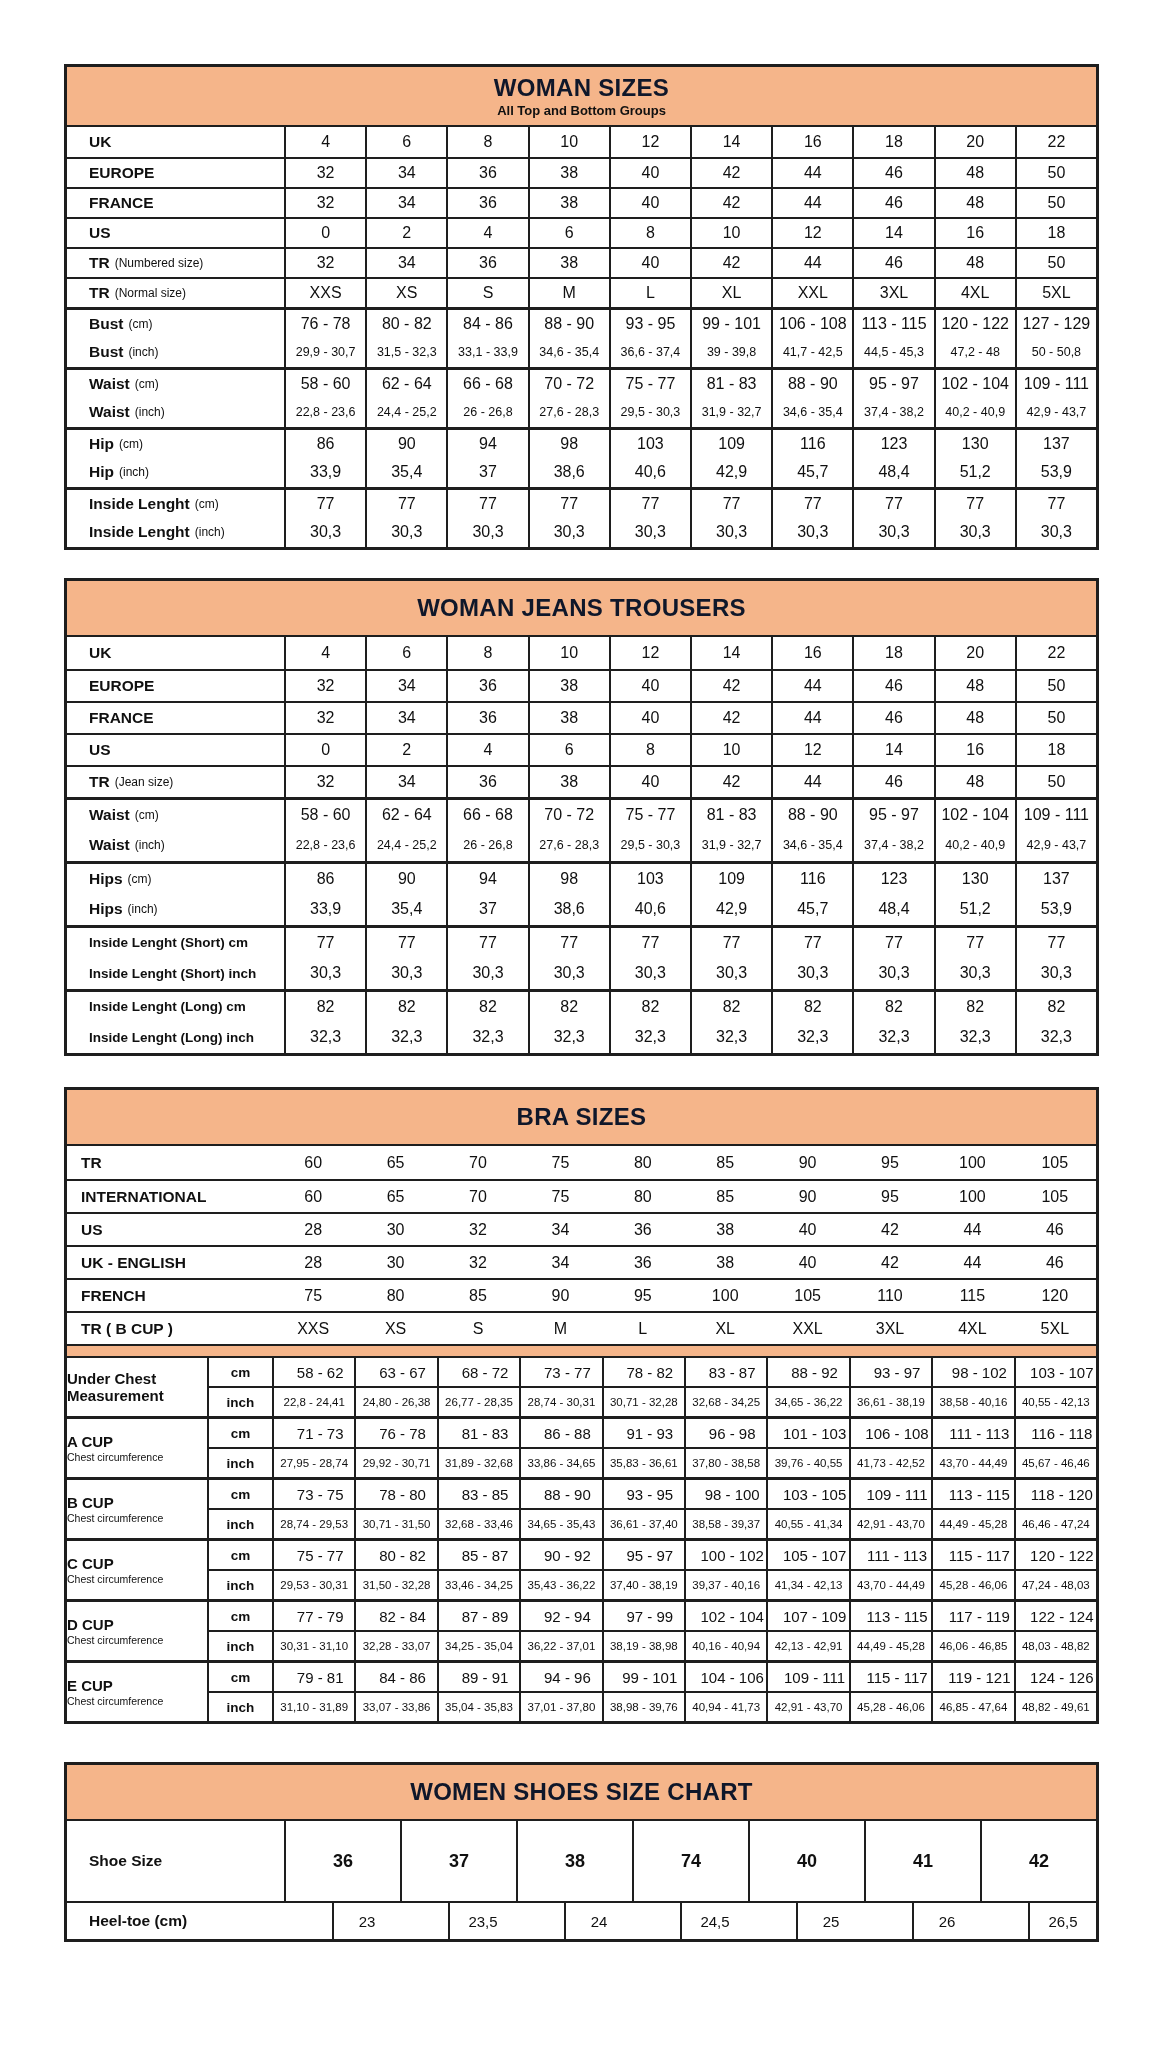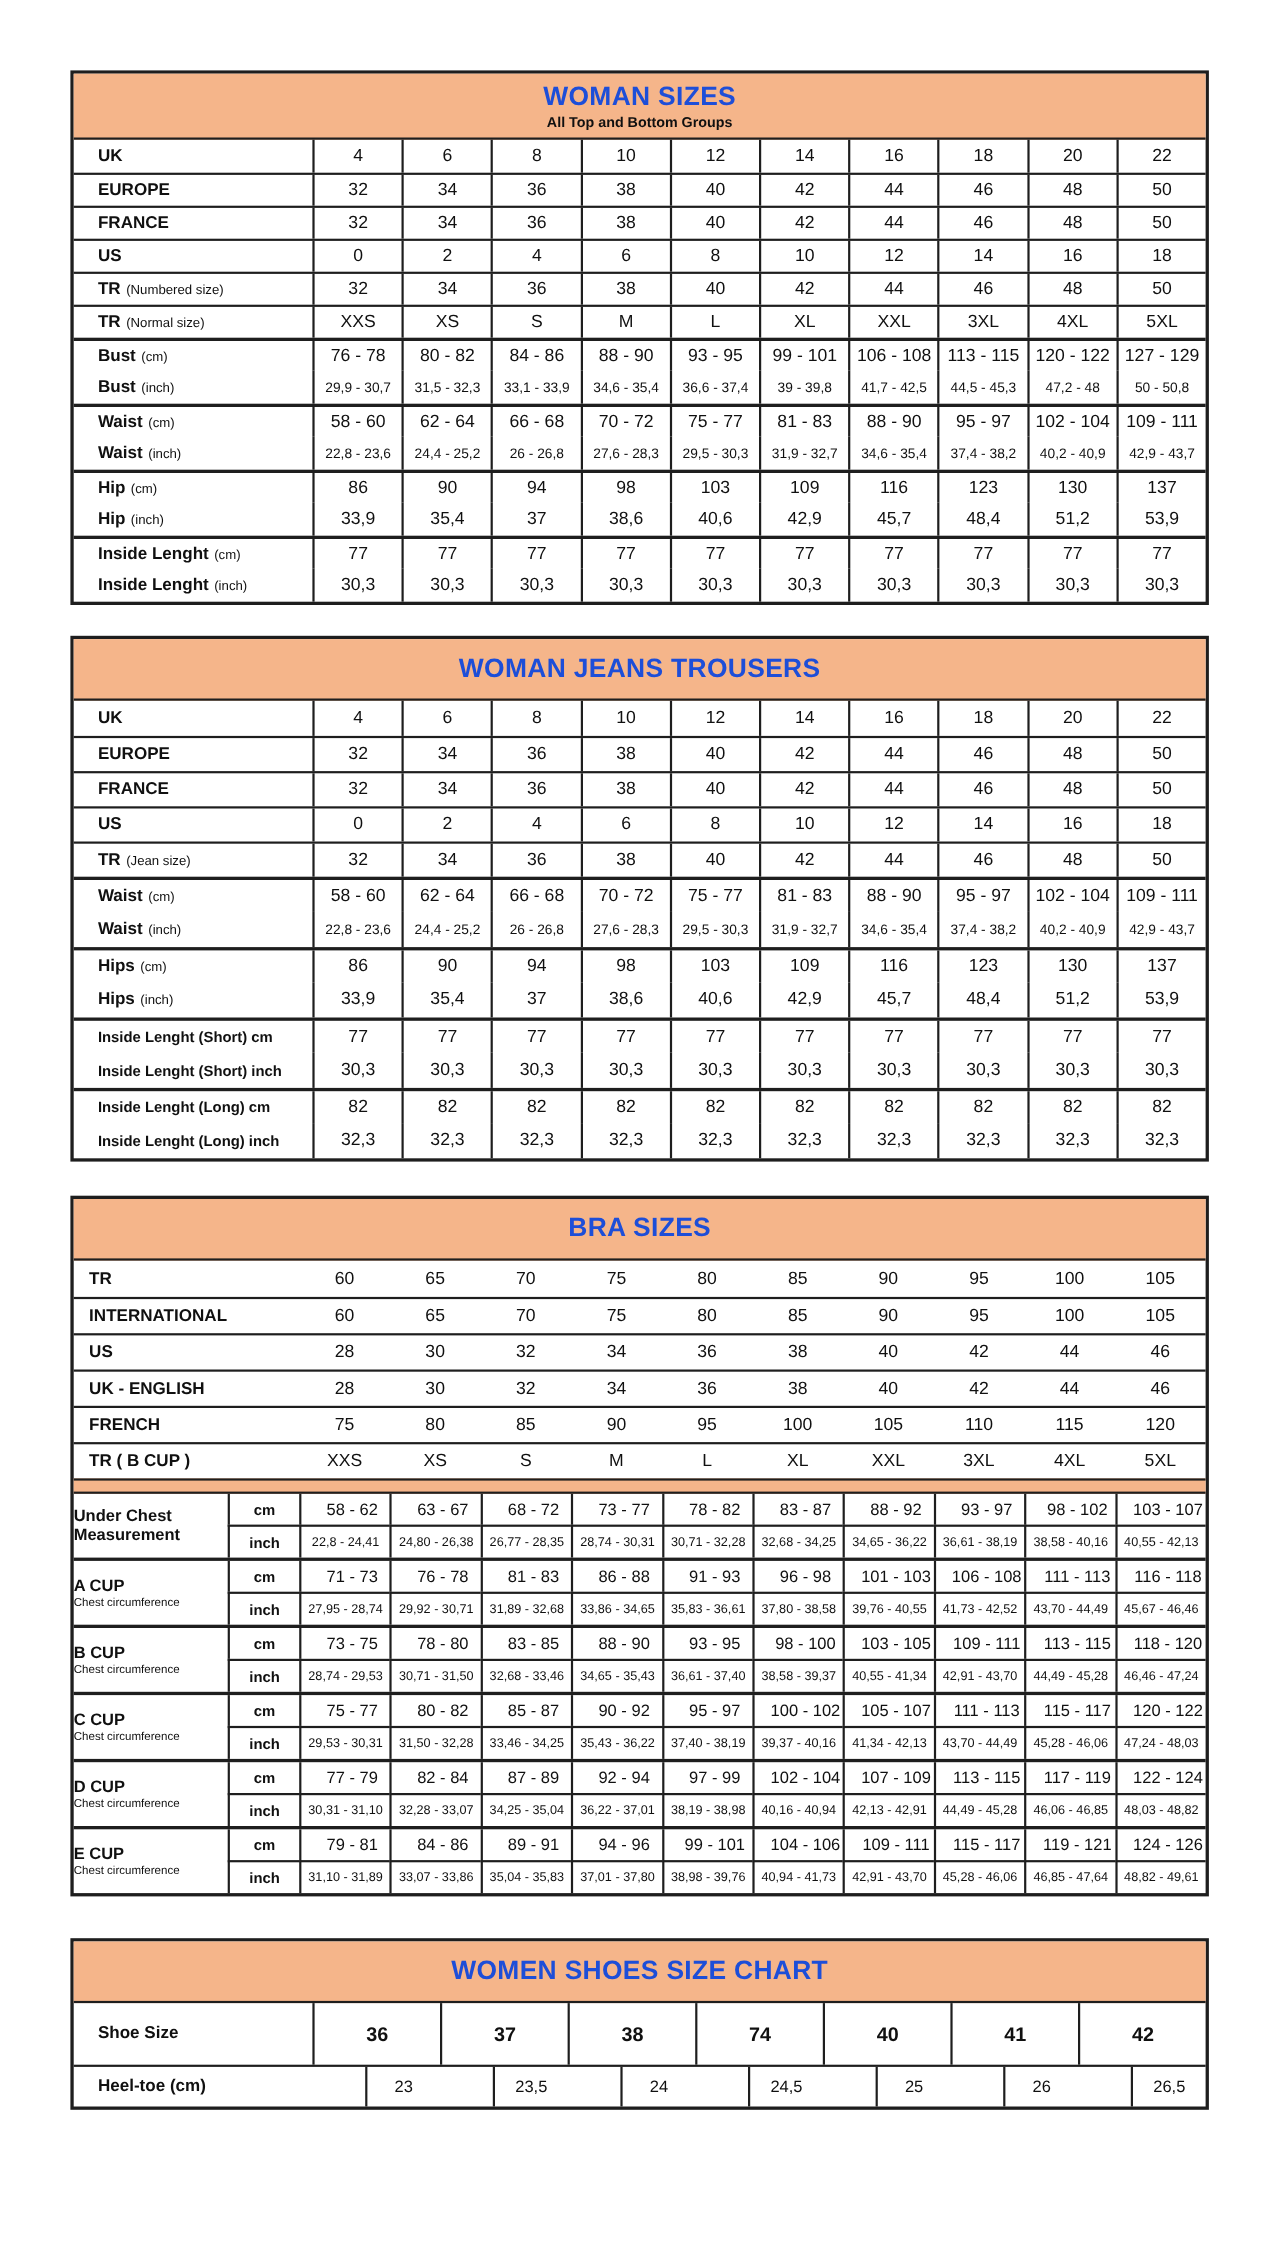--- a/index.html
+++ b/index.html
@@ -33,21 +33,21 @@
     align-items:center;
     justify-content:center;
     height:56px;
     text-align:center;
   }
   .t1 .thead{height:60px;}
   .ttitle{
     font-weight:bold;
     font-size:24px;
     letter-spacing:.3px;
-    color:#1d4ed8;
+    color:#0f172a;
   }
   .tsub{
     font-weight:bold;
     font-size:13px;
     margin-top:1px;
   }
   
   .trow{
     display:grid;
     height:30px;
@@ -71,21 +71,21 @@
   .cell.label{
     justify-content:flex-start;
     padding-left:22px;
     border-left:none;
   }
   .lab{font-weight:bold;font-size:15.5px;}
   .note{font-size:12px;margin-left:5px;font-weight:normal;}
   .trow.small .cell.val{font-size:12.5px;}
   .cell.label.longlabel .lab{font-size:13.5px;}
   
-  .trow.shoe-size{height:56px;}
+  .trow.shoe-size{height:80px;}
   .trow.shoe-size .cell.val{font-weight:bold;font-size:18px;}
   .trow.heel{height:38px;}
   .trow.heel .cell.val{font-size:15px;margin-left:48px;}
   
   .bra-systems .srow{
     display:grid;
     grid-template-columns:205px repeat(10,1fr);
     height:33px;
     border-top:2px solid var(--bd);
     align-items:center;

